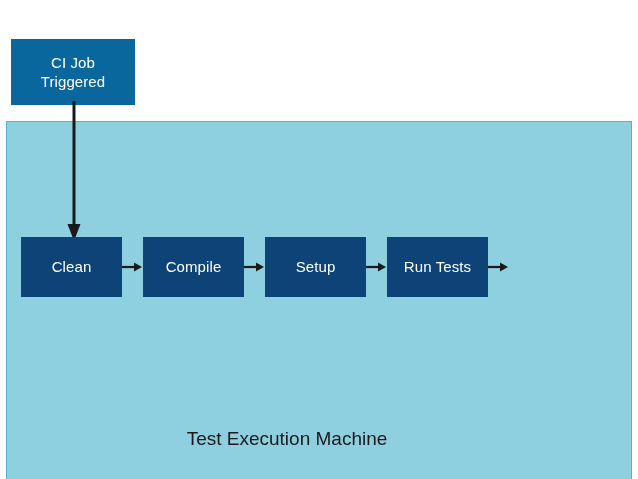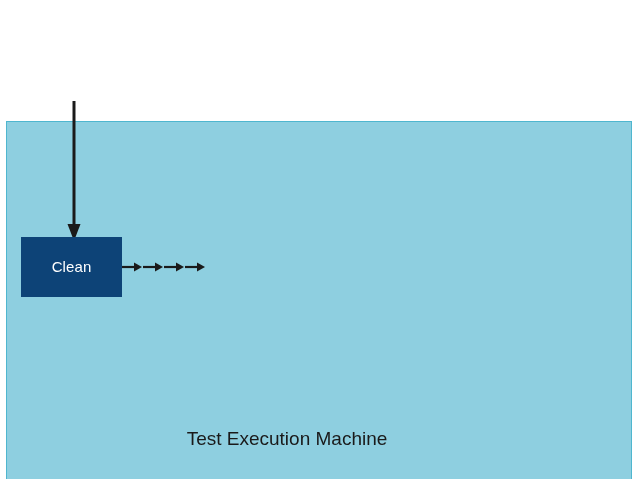--- a/index.html
+++ b/index.html
@@ -126,56 +126,69 @@
     justify-content: center;
   }
 </style>
 </head>
 <body>
 
 <div id="canvas">
 
   <div class="machine-panel"></div>
 
+  <div class="trigger-box">
+    <span class="box-label">CI Job
+Triggered</span>
+  </div>
 
 
   <svg class="down-arrow" viewBox="0 0 20 142">
     <line x1="10" y1="0" x2="10" y2="128" stroke="#1a1a1a" stroke-width="3"></line>
     <polygon points="10,140 3.5,123 16.5,123" fill="#1a1a1a"></polygon>
   </svg>
 
   <div class="process-row">
 
     <div class="process-box">
       <span class="box-label">Clean</span>
     </div>
 
     <div class="chain-arrow">
       <svg width="21" height="14" viewBox="0 0 21 14">
         <line x1="0" y1="7" x2="14" y2="7" stroke="#1a1a1a" stroke-width="2.2"></line>
         <polygon points="20,7 12,11.5 12,2.5" fill="#1a1a1a"></polygon>
       </svg>
     </div>
 
-
-    <div class="chain-arrow">
-      <svg width="21" height="14" viewBox="0 0 21 14">
-        <line x1="0" y1="7" x2="14" y2="7" stroke="#1a1a1a" stroke-width="2.2"></line>
-        <polygon points="20,7 12,11.5 12,2.5" fill="#1a1a1a"></polygon>
-      </svg>
-    </div>
-
-
-    <div class="chain-arrow">
-      <svg width="21" height="14" viewBox="0 0 21 14">
-        <line x1="0" y1="7" x2="14" y2="7" stroke="#1a1a1a" stroke-width="2.2"></line>
-        <polygon points="20,7 12,11.5 12,2.5" fill="#1a1a1a"></polygon>
-      </svg>
-    </div>
-
+    <div class="process-box">
+      <span class="box-label">Compile</span>
+    </div>
+
+    <div class="chain-arrow">
+      <svg width="21" height="14" viewBox="0 0 21 14">
+        <line x1="0" y1="7" x2="14" y2="7" stroke="#1a1a1a" stroke-width="2.2"></line>
+        <polygon points="20,7 12,11.5 12,2.5" fill="#1a1a1a"></polygon>
+      </svg>
+    </div>
+
+    <div class="process-box">
+      <span class="box-label">Setup</span>
+    </div>
+
+    <div class="chain-arrow">
+      <svg width="21" height="14" viewBox="0 0 21 14">
+        <line x1="0" y1="7" x2="14" y2="7" stroke="#1a1a1a" stroke-width="2.2"></line>
+        <polygon points="20,7 12,11.5 12,2.5" fill="#1a1a1a"></polygon>
+      </svg>
+    </div>
+
+    <div class="process-box">
+      <span class="box-label">Run Tests</span>
+    </div>
 
     <div class="chain-arrow">
       <svg width="21" height="14" viewBox="0 0 21 14">
         <line x1="0" y1="7" x2="14" y2="7" stroke="#1a1a1a" stroke-width="2.2"></line>
         <polygon points="20,7 12,11.5 12,2.5" fill="#1a1a1a"></polygon>
       </svg>
     </div>
 
 
   </div>

